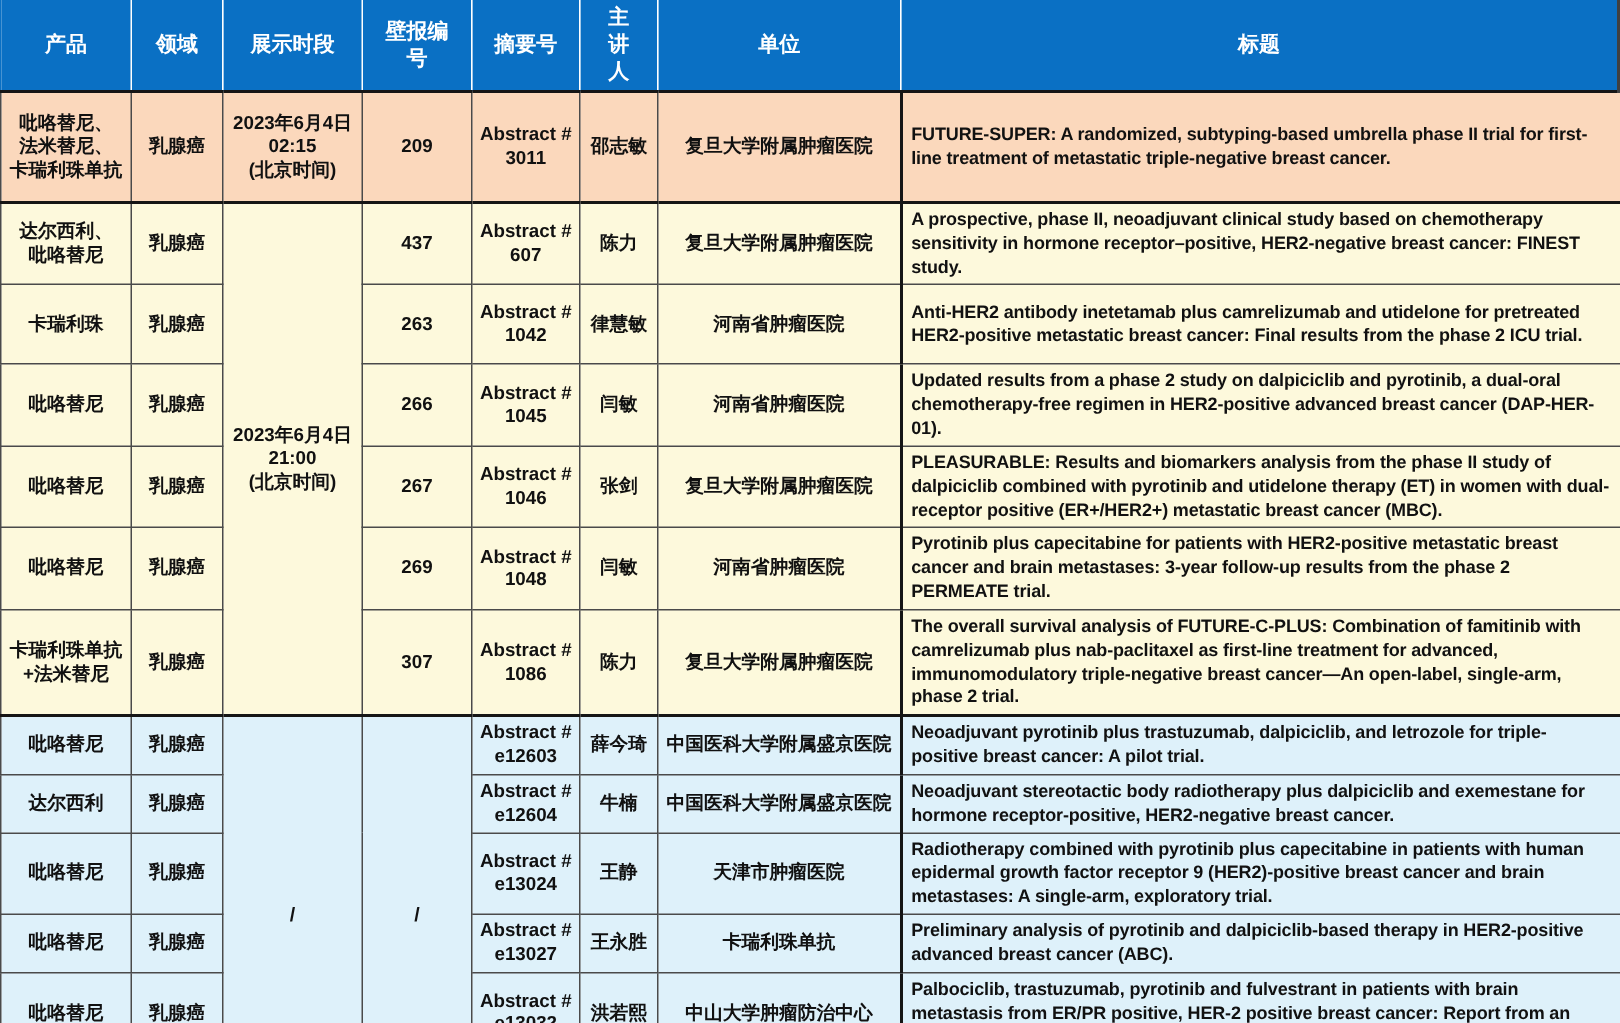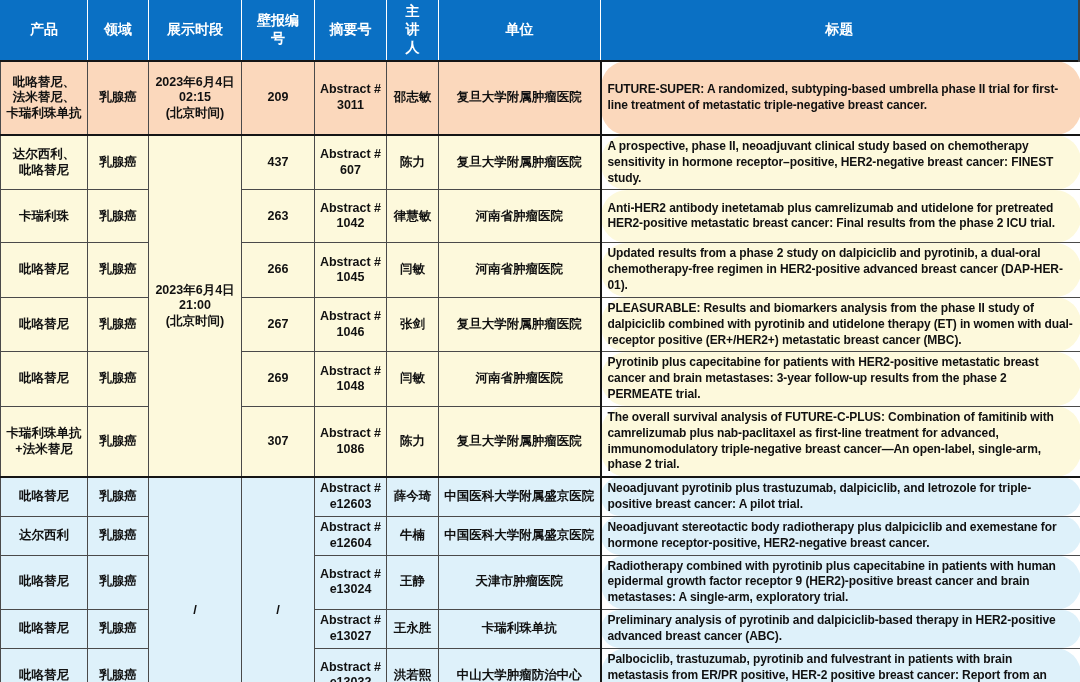--- a/index.html
+++ b/index.html
@@ -26,21 +26,21 @@
   thead th:last-child{border-right:6px solid #404040;}
 
   td{
     border:1px solid #4a4a4a;box-sizing:border-box;
     font-size:12.5px;line-height:1.25;vertical-align:middle;
   }
   td.center{text-align:center;padding:2px 2px;}
   td.pre{white-space:pre-line;}
   td.title{
     text-align:left;padding:3px 6px;font-size:12px;line-height:1.32;
-    border-left:2px solid #151515;letter-spacing:-0.1px;border-radius:26px;
+    border-left:2px solid #151515;letter-spacing:-0.1px;
   }
   tr.peach td{background:#fbd8bc;}
   tr.yellow td{background:#fdf9dc;}
   tr.blue td{background:#def1fa;}
   tr.band-start td{border-top:2px solid #151515;}
   tbody tr:last-child td{border-bottom:2px solid #151515;}
   .slash{font-size:13px;}
 </style>
 </head>
 <body>

